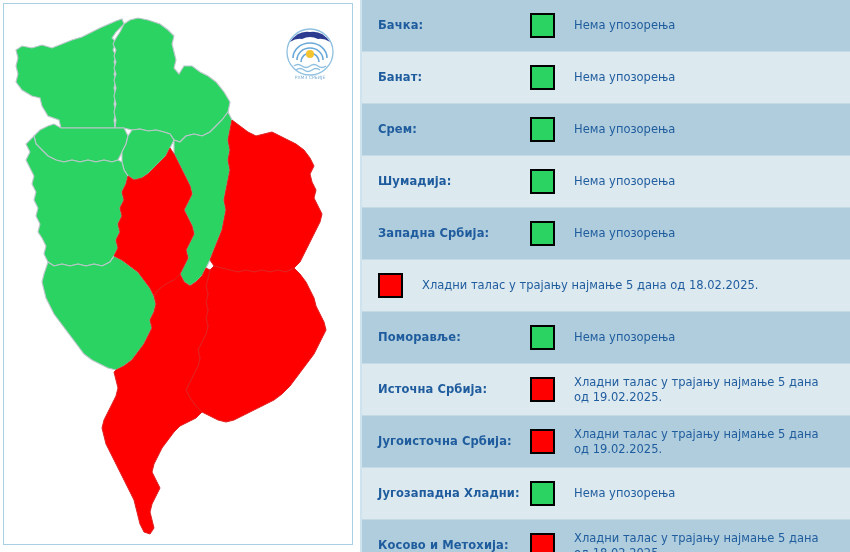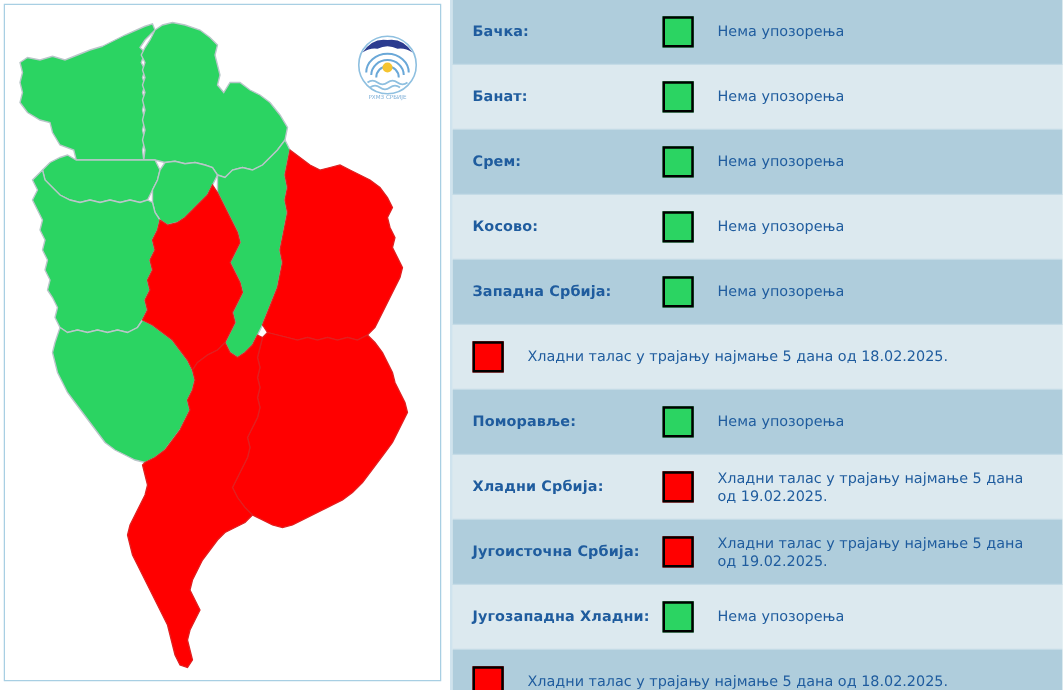--- a/index.html
+++ b/index.html
@@ -251,21 +251,21 @@
           <div class="warning-text">Нема упозорења</div>
         </div>
         <div class="row odd">
           <div class="region-label">Срем:</div>
           <div class="swatch-cell">
             <span class="swatch" style="background: rgb(43, 212, 98);"></span>
           </div>
           <div class="warning-text">Нема упозорења</div>
         </div>
         <div class="row even">
-          <div class="region-label">Косово:</div>
+          <div class="region-label">Шумадија:</div>
           <div class="swatch-cell">
             <span class="swatch" style="background: rgb(43, 212, 98);"></span>
           </div>
           <div class="warning-text">Нема упозорења</div>
         </div>
         <div class="row odd">
           <div class="region-label">Западна Србија:</div>
           <div class="swatch-cell">
             <span class="swatch" style="background: rgb(43, 212, 98);"></span>
           </div>
@@ -278,41 +278,42 @@
           <div class="warning-text">Хладни талас у трајању најмање 5 дана од 18.02.2025.</div>
         </div>
         <div class="row odd">
           <div class="region-label">Поморавље:</div>
           <div class="swatch-cell">
             <span class="swatch" style="background: rgb(43, 212, 98);"></span>
           </div>
           <div class="warning-text">Нема упозорења</div>
         </div>
         <div class="row even">
-          <div class="region-label">Хладни Србија:</div>
+          <div class="region-label">Источна Србија:</div>
           <div class="swatch-cell">
             <span class="swatch" style="background: rgb(255, 0, 0);"></span>
           </div>
           <div class="warning-text">Хладни талас у трајању најмање 5 дана од 19.02.2025.</div>
         </div>
         <div class="row odd">
           <div class="region-label">Југоисточна Србија:</div>
           <div class="swatch-cell">
             <span class="swatch" style="background: rgb(255, 0, 0);"></span>
           </div>
           <div class="warning-text">Хладни талас у трајању најмање 5 дана од 19.02.2025.</div>
         </div>
         <div class="row even">
           <div class="region-label">Југозападна Хладни:</div>
           <div class="swatch-cell">
             <span class="swatch" style="background: rgb(43, 212, 98);"></span>
           </div>
           <div class="warning-text">Нема упозорења</div>
         </div>
         <div class="row odd">
+          <div class="region-label">Косово и Метохија:</div>
           <div class="swatch-cell">
             <span class="swatch" style="background: rgb(255, 0, 0);"></span>
           </div>
           <div class="warning-text">Хладни талас у трајању најмање 5 дана од 18.02.2025.</div>
         </div>
       </div>
   </div>
 
 </div>
 

